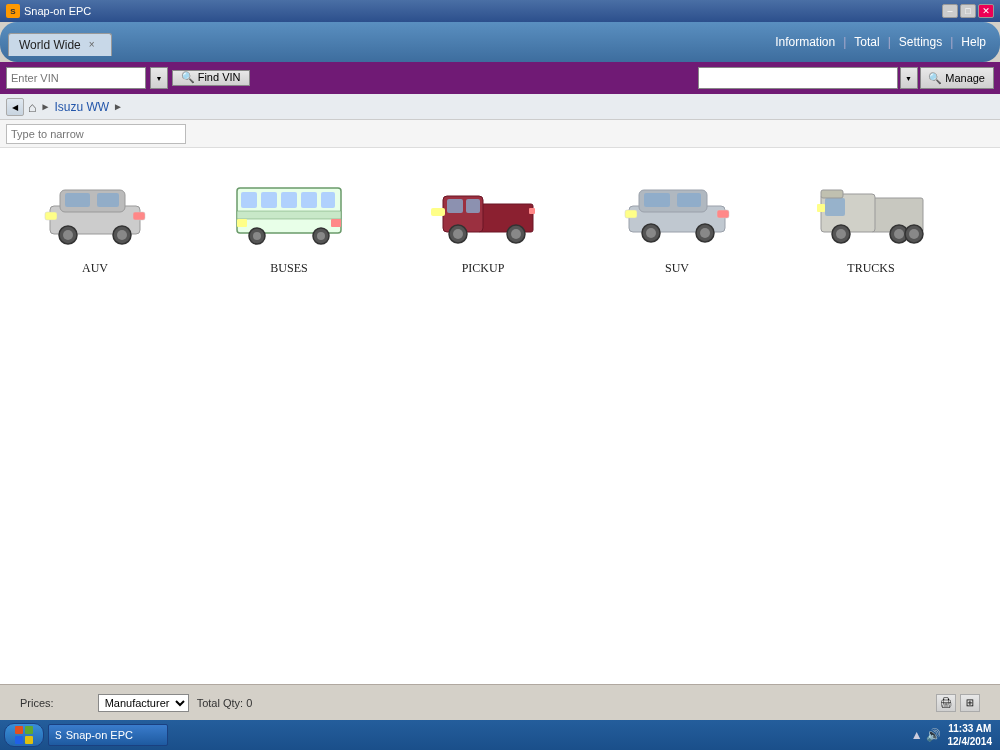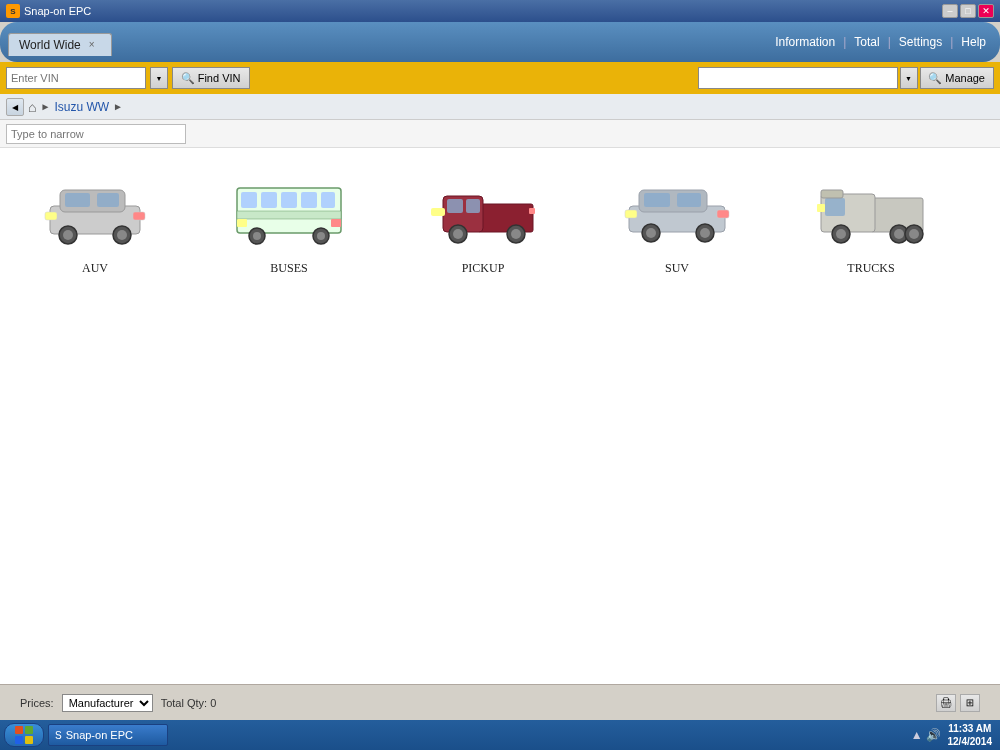--- a/index.html
+++ b/index.html
@@ -55,21 +55,21 @@
       gap: 2px;
       color: white;
       font-size: 12px;
     }
     .nav-links a { color: white; text-decoration: none; padding: 0 6px; cursor: pointer; }
     .nav-sep { color: #aac; }
 
     
     .toolbar {
       height: 32px;
-      background: #eab308;
+      background: #701a75;
       display: flex;
       align-items: center;
       padding: 0 6px;
       gap: 4px;
     }
     .vin-input {
       width: 140px;
       height: 22px;
       border: 1px solid #888;
       background: white;
@@ -82,28 +82,28 @@
       height: 22px;
       border: 1px solid #888;
       background: linear-gradient(to bottom, #e8e8e8, #d0d0d0);
       cursor: pointer;
       display: flex;
       align-items: center;
       justify-content: center;
       font-size: 9px;
     }
     .find-vin-btn {
-      height: 22px;
+      height: 16px;
       padding: 0 8px;
       background: linear-gradient(to bottom, #e8e8e8, #d0d0d0);
       border: 1px solid #888;
       cursor: pointer;
       font-size: 11px;
       display: flex;
-      align-items: center;
+      align-items: flex-start;
       gap: 3px;
     }
     .search-area {
       margin-left: auto;
       display: flex;
       align-items: center;
       gap: 2px;
     }
     .search-input {
       width: 200px;
@@ -231,20 +231,21 @@
       bottom: 30px;
       width: 1000px;
     }
     .prices-label { color: #333; }
     .prices-select {
       height: 18px;
       border: 1px solid #888;
       background: white;
       font-size: 11px;
       padding: 0 2px;
+      margin-left: 36px;
     }
     .total-qty { color: #333; }
     .status-icons { margin-left: auto; display: flex; gap: 4px; }
     .status-icon-btn {
       width: 20px; height: 18px;
       background: linear-gradient(to bottom, #e8e8e8, #d0d0d0);
       border: 1px solid #aaa;
       cursor: pointer;
       display: flex; align-items: center; justify-content: center;
       font-size: 10px;

